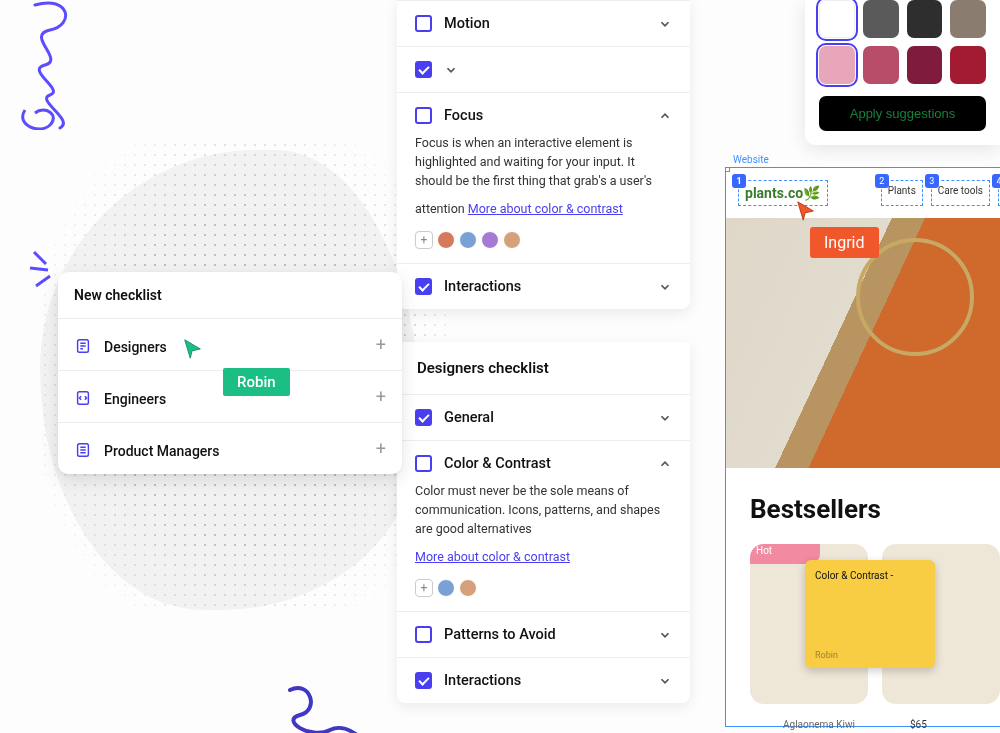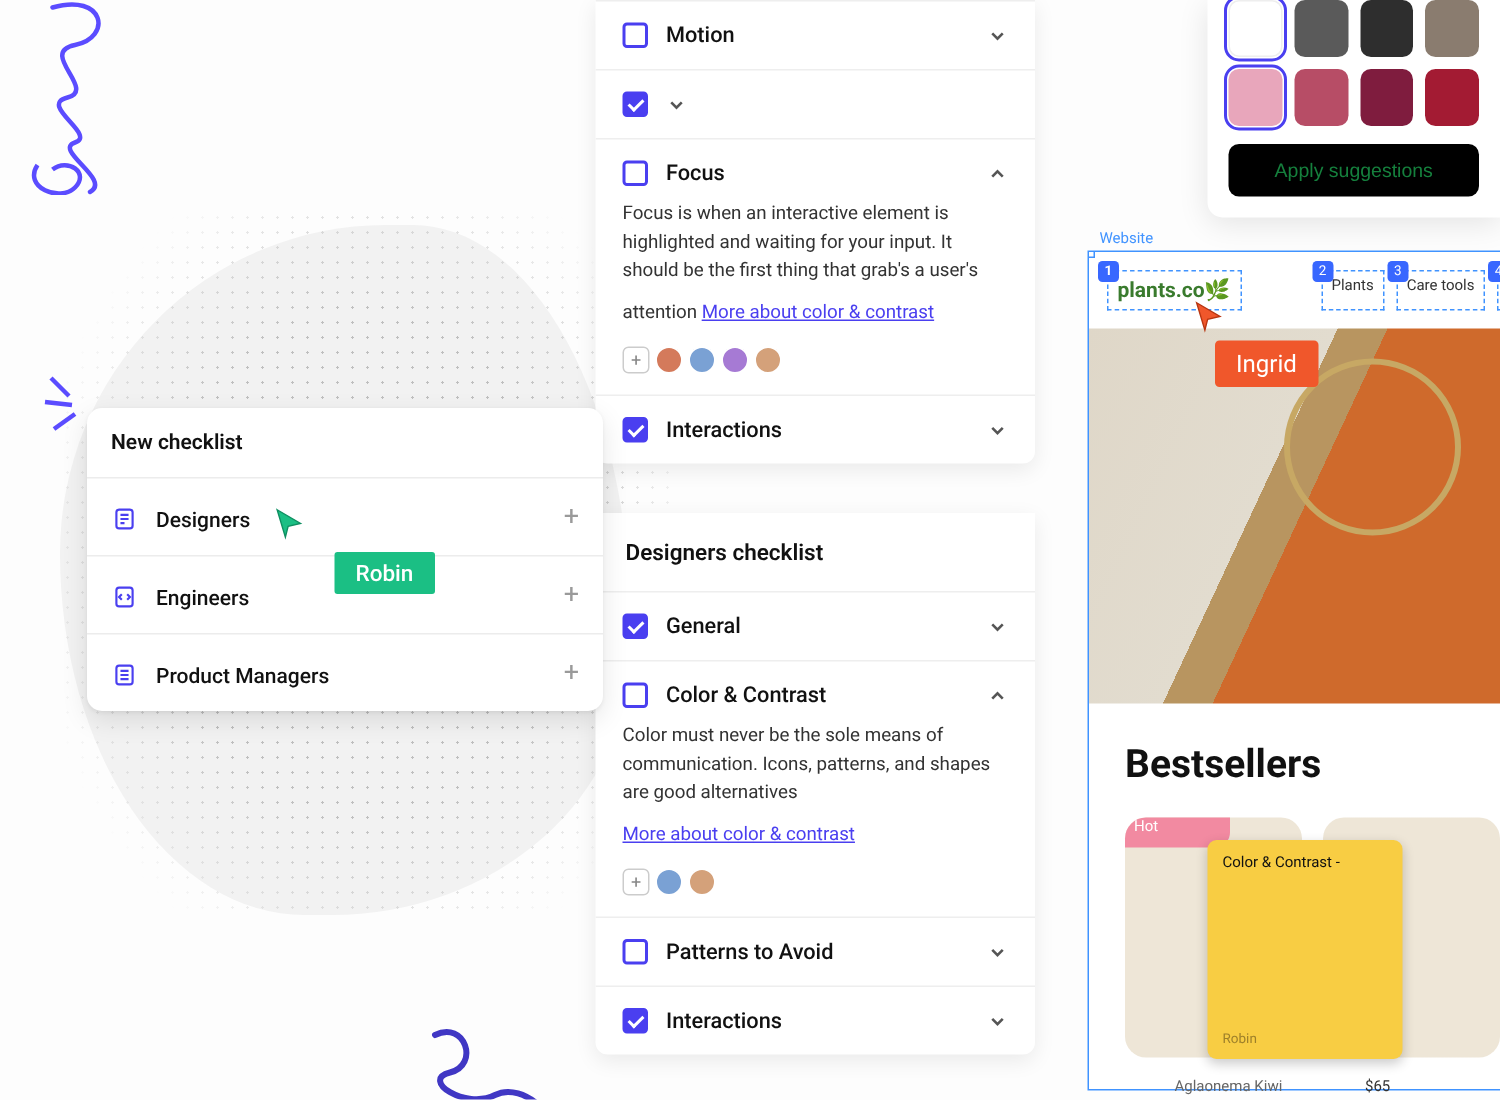--- a/index.html
+++ b/index.html
@@ -325,21 +325,21 @@
     background:#f28aa1;
     border-radius:14px 0 10px 0;
   }
   .prod.pink .hot {
     position:absolute; top:1px; left:6px;
     font-size:10px; color:#fff;
   }
   .note {
     position:absolute;
     top:560px; left:805px;
-    width:130px; height:146px;
+    width:130px; height:108px;
     background:#f8cd43;
     border-radius:6px;
     box-shadow:0 3px 8px rgba(0,0,0,0.2);
     padding:10px;
     font-size:10px;
     z-index:6;
   }
   .note .author{
     position:absolute;
     bottom:8px; left:10px;

